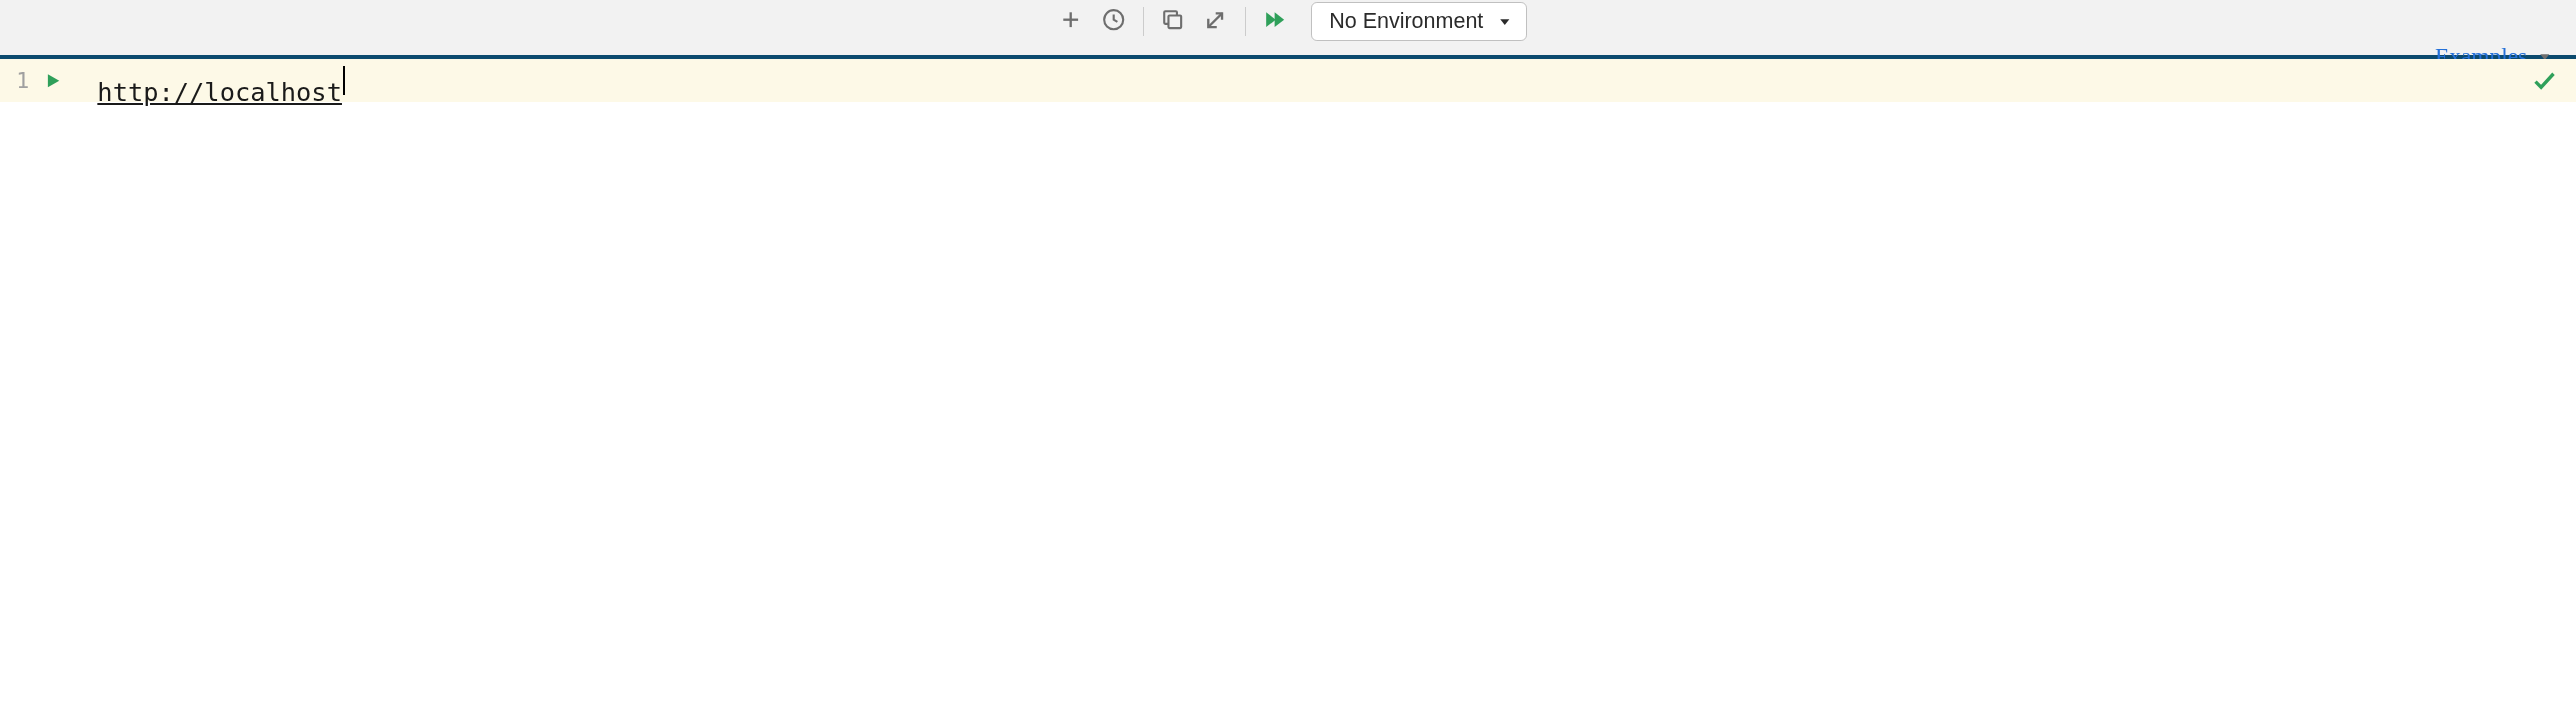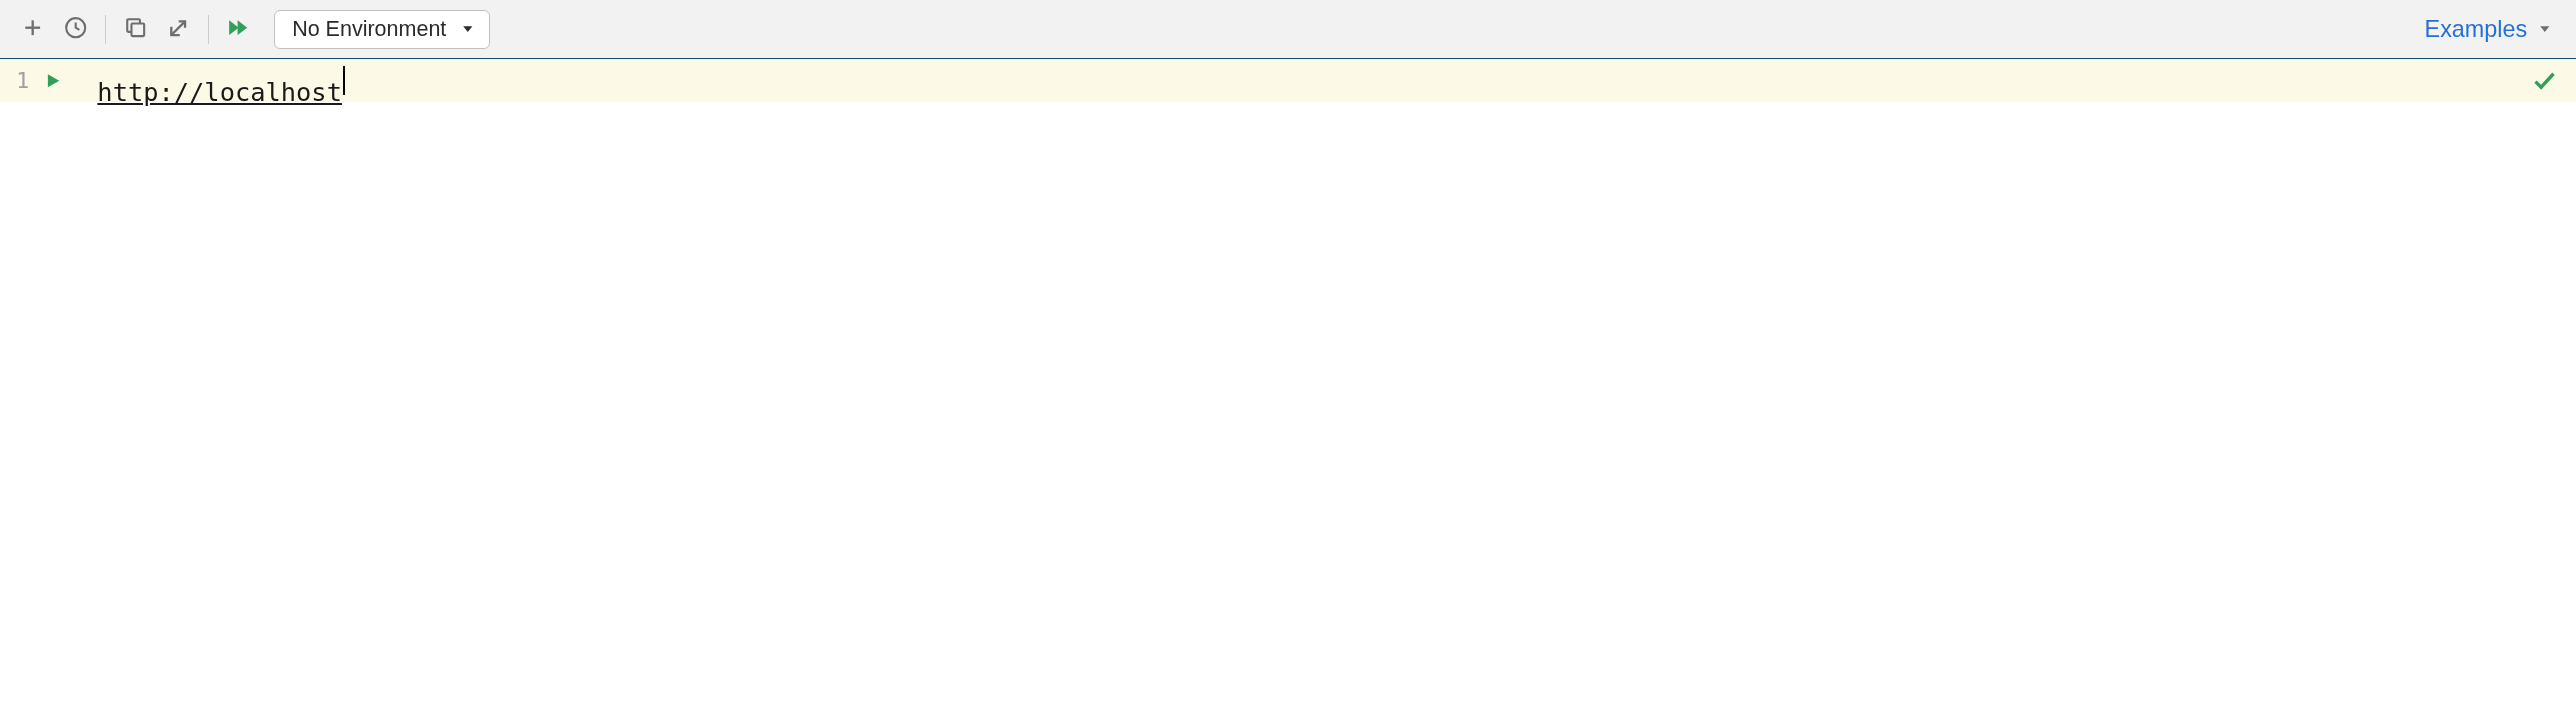--- a/index.html
+++ b/index.html
@@ -12,22 +12,23 @@
       background: #ffffff;
       width: 2576px;
       height: 711px;
       overflow: hidden;
     }
     .toolbar {
       display: flex;
       align-items: center;
       height: 59px;
       background: #f2f2f2;
-      border-bottom: 1px solid #0c4a6e;
+      border-bottom: 4px solid #0c4a6e;
       padding: 0 11.7px;
+      flex-direction: column;
     }
     .toolbar-left {
       display: flex;
       align-items: center;
       gap: 0;
     }
     .toolbar-btn {
       display: flex;
       align-items: center;
       justify-content: center;
@@ -66,20 +67,21 @@
       gap: 13.7px;
     }
     .env-select .chevron {
       display: flex;
       align-items: center;
     }
     .toolbar-right {
       margin-left: auto;
       display: flex;
       align-items: flex-end;
+      font-family: Liberation Serif, serif;
     }
     .examples-link {
       display: flex;
       align-items: center;
       gap: 9.8px;
       font-size: 23.4px;
       color: #2470d8;
       cursor: pointer;
       padding-right: 11.7px;
     }

